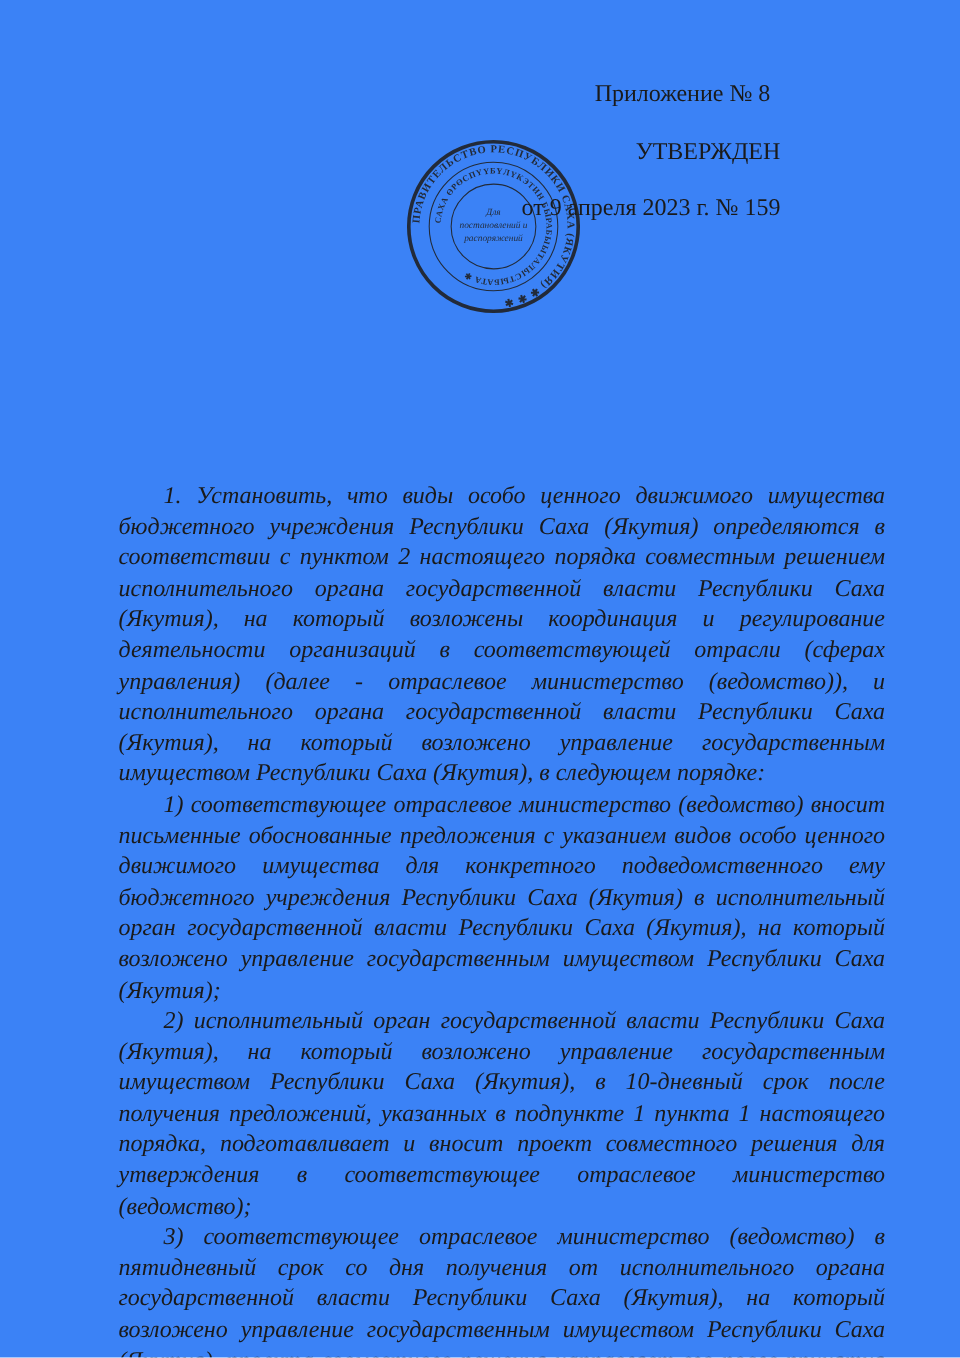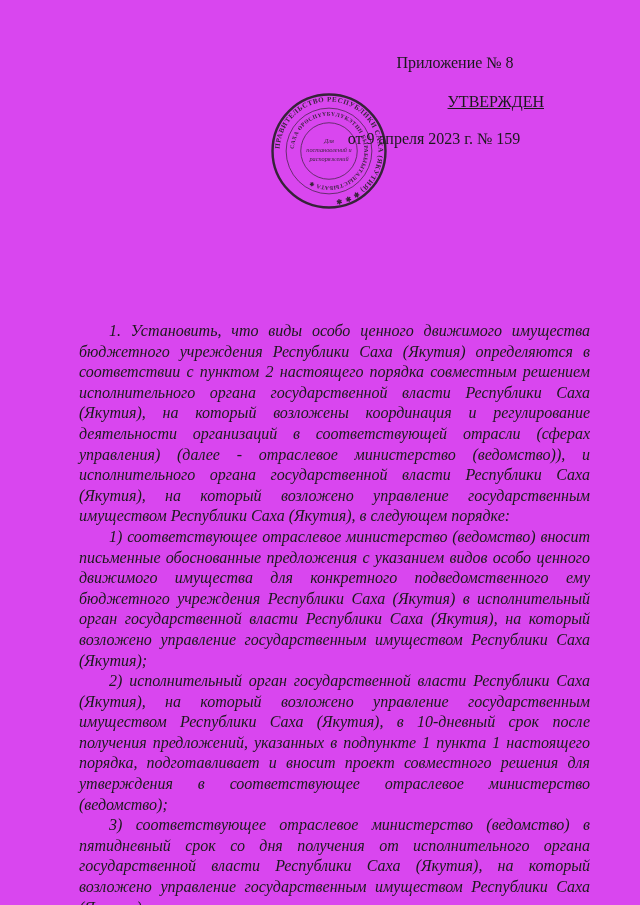--- a/index.html
+++ b/index.html
@@ -1,36 +1,35 @@
 <!DOCTYPE html>
 <html><head>
 <meta charset="utf-8">
 <style>
   html, body { margin: 0; padding: 0; background: #ffffff; }
   .page {
     position: relative;
     width: 640px;
     height: 905px;
-    background: #d946ef;
+    background: #3b82f6;
     font-family: "Liberation Serif", "DejaVu Serif", serif;
     color: #1a1a1a;
     overflow: hidden;
   }
   .annex {
     position: absolute;
     top: 54px; left: 353px; width: 204px;
     text-align: center;
     font-size: 16px;
   }
   .approved {
     position: absolute;
-    top: 93px; left: 340px; width: 204px;
-    text-align: right;
+    top: 93px; left: 370px; width: 204px;
+    text-align: center;
     font-size: 16px;
-    text-decoration: underline;
   }
   .decree {
     position: absolute;
     top: 128px; left: 328px; width: 212px;
     text-align: center;
     font-size: 16px;
     line-height: 21.5px;
     z-index: 1;
   }
   .seal {

